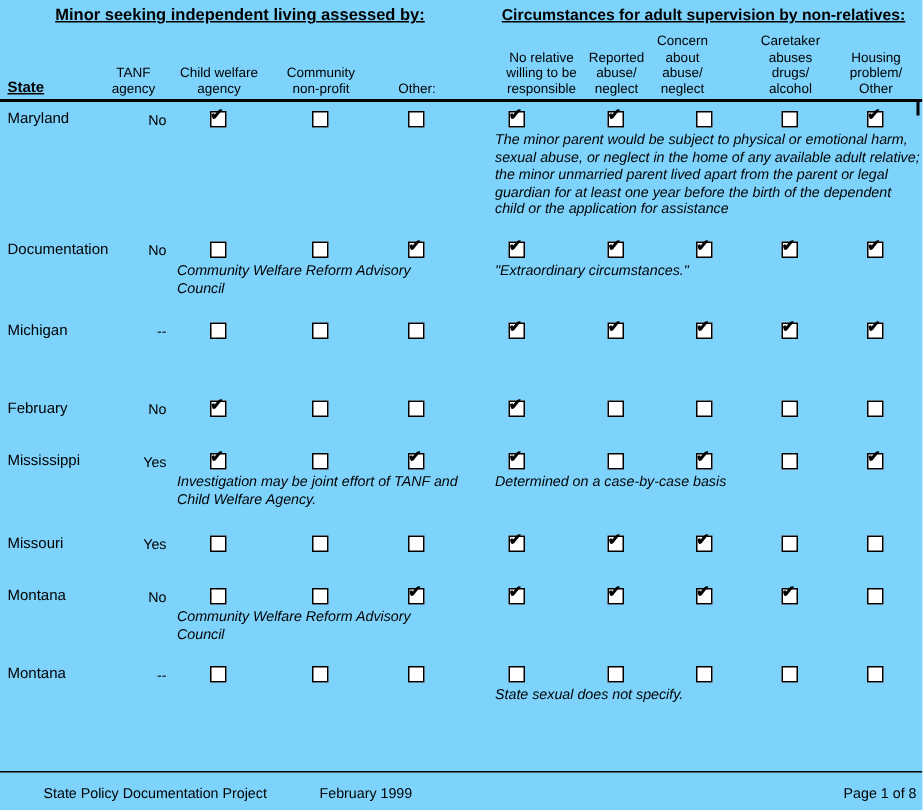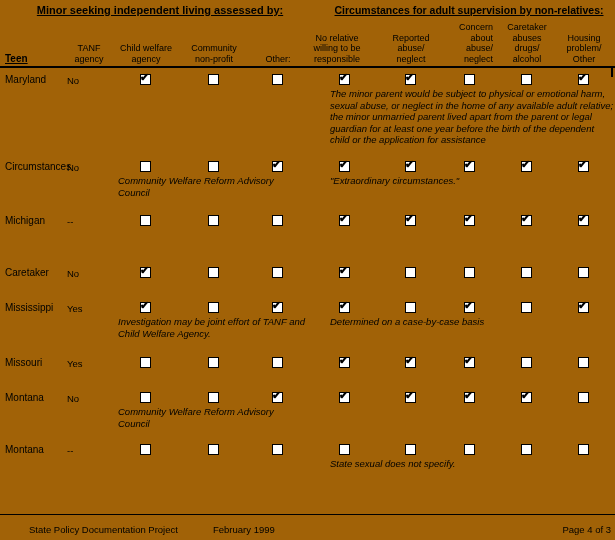--- a/index.html
+++ b/index.html
@@ -1,39 +1,39 @@
 <!DOCTYPE html>
 <html><head>
 <meta charset="utf-8">
 <style>
   html,body{margin:0;padding:0;background:#fff;}
   #page{
-    position:relative;width:615px;height:540px;background:#a16207;
+    position:relative;width:615px;height:540px;background:#7dd3fc;
     font-family:"Liberation Sans",sans-serif;color:#000;overflow:hidden;
   }
   .title{position:absolute;top:4px;font-weight:bold;text-decoration:underline;text-align:center;}
   #title-left{left:25px;width:270px;font-size:11px;}
   #title-right{left:323px;width:292px;font-size:10.5px;}
   #header-row{position:absolute;top:16px;left:0;width:615px;height:48px;}
   .h{position:absolute;bottom:0;text-align:center;font-size:9px;line-height:10.5px;}
   #h-state{left:5px;width:70px;text-align:left;font-weight:bold;font-size:10px;text-decoration:underline;}
   #h-tanf{left:67px;width:44px;}
   #h-cw{left:112px;width:68px;}
   #h-cnp{left:182px;width:64px;}
   #h-oth{left:248px;width:60px;}
-  #h-nr{left:302px;width:70px;}
+  #h-nr{left:326px;width:70px;}
   #h-rep{left:386px;width:50px;}
-  #h-con{left:449px;width:44px;text-align:right;}
+  #h-con{left:433px;width:44px;}
   #h-car{left:503px;width:48px;}
   #h-hou{left:561px;width:46px;}
   .hrule{position:absolute;left:0;top:66px;width:615px;height:2px;background:#000;}
   .rtick{position:absolute;left:611px;top:66px;width:2px;height:11px;background:#000;}
   .row{position:absolute;left:0;width:615px;}
   .state{position:absolute;left:5px;top:1px;font-size:10px;}
-  .tanf{position:absolute;left:67px;width:44px;top:2px;text-align:left;font-size:9.5px;}
+  .tanf{position:absolute;left:67px;width:44px;top:2px;text-align:right;font-size:9.5px;}
   .cb{position:absolute;top:1px;width:9px;height:9px;border:1px solid #000;background:#fff;}
   .cb.checked::before{content:"\2714";position:absolute;left:-1px;top:-4px;font-size:11px;font-weight:900;color:#000;line-height:12px;}
   .c-cw{left:140px}.c-cnp{left:208px}.c-oth{left:272px}
   .c-nr{left:339px}.c-rep{left:405px}.c-con{left:464px}.c-car{left:521px}.c-hou{left:578px}
   .note{position:absolute;top:15px;font-size:9.5px;line-height:11.5px;white-space:pre-wrap;font-style:italic;}
   .note-left{left:118px;width:170px;}
   .note-left.wide{width:200px;}
   .note-right{left:330px;width:285px;}
   #footer-rule{position:absolute;left:0;top:514px;width:615px;height:1px;background:#000;}
   .foot{position:absolute;top:524px;font-size:9.5px;}
@@ -43,21 +43,21 @@
 </style>
 </head>
 <body>
 
 <div id="page">
 
   <div class="title" id="title-left">Minor seeking independent living assessed by:</div>
   <div class="title" id="title-right">Circumstances for adult supervision by non-relatives:</div>
 
   <div id="header-row">
-    <div class="h" id="h-state">Teen</div>
+    <div class="h" id="h-state">State</div>
     <div class="h" id="h-tanf">TANF agency</div>
     <div class="h" id="h-cw">Child welfare agency</div>
     <div class="h" id="h-cnp">Community non-profit</div>
     <div class="h" id="h-oth">Other:</div>
     <div class="h" id="h-nr">No relative willing to be responsible</div>
     <div class="h" id="h-rep">Reported abuse/ neglect</div>
     <div class="h" id="h-con">Concern about abuse/ neglect</div>
     <div class="h" id="h-car">Caretaker abuses drugs/ alcohol</div>
     <div class="h" id="h-hou">Housing problem/ Other</div>
   </div>
@@ -73,21 +73,21 @@
     <span class="cb c-oth"></span>
     <span class="cb c-nr checked"></span>
     <span class="cb c-rep checked"></span>
     <span class="cb c-con"></span>
     <span class="cb c-car"></span>
     <span class="cb c-hou checked"></span>
     <div class="note note-right">The minor parent would be subject to physical or emotional harm, sexual abuse, or neglect in the home of any available adult relative; the minor unmarried parent lived apart from the parent or legal guardian for at least one year before the birth of the dependent child or the application for assistance</div>
   </div>
 
   <div class="row" style="top:160px;height:54px">
-    <span class="state">Circumstances</span>
+    <span class="state">Documentation</span>
     <span class="tanf">No</span>
     <span class="cb c-cw"></span>
     <span class="cb c-cnp"></span>
     <span class="cb c-oth checked"></span>
     <span class="cb c-nr checked"></span>
     <span class="cb c-rep checked"></span>
     <span class="cb c-con checked"></span>
     <span class="cb c-car checked"></span>
     <span class="cb c-hou checked"></span>
     <div class="note note-left">Community Welfare Reform Advisory Council</div>
@@ -101,21 +101,21 @@
     <span class="cb c-cnp"></span>
     <span class="cb c-oth"></span>
     <span class="cb c-nr checked"></span>
     <span class="cb c-rep checked"></span>
     <span class="cb c-con checked"></span>
     <span class="cb c-car checked"></span>
     <span class="cb c-hou checked"></span>
   </div>
 
   <div class="row" style="top:266px;height:35px">
-    <span class="state">Caretaker</span>
+    <span class="state">February</span>
     <span class="tanf">No</span>
     <span class="cb c-cw checked"></span>
     <span class="cb c-cnp"></span>
     <span class="cb c-oth"></span>
     <span class="cb c-nr checked"></span>
     <span class="cb c-rep"></span>
     <span class="cb c-con"></span>
     <span class="cb c-car"></span>
     <span class="cb c-hou"></span>
   </div>
@@ -172,15 +172,15 @@
     <span class="cb c-rep"></span>
     <span class="cb c-con"></span>
     <span class="cb c-car"></span>
     <span class="cb c-hou"></span>
     <div class="note note-right">State sexual does not specify.</div>
   </div>
 
   <div id="footer-rule"></div>
   <span class="foot" id="foot-left">State Policy Documentation Project</span>
   <span class="foot" id="foot-center">February 1999</span>
-  <span class="foot" id="foot-right">Page 4 of 3</span>
+  <span class="foot" id="foot-right">Page 1 of 8</span>
 
 </div>
 
 </body></html>

